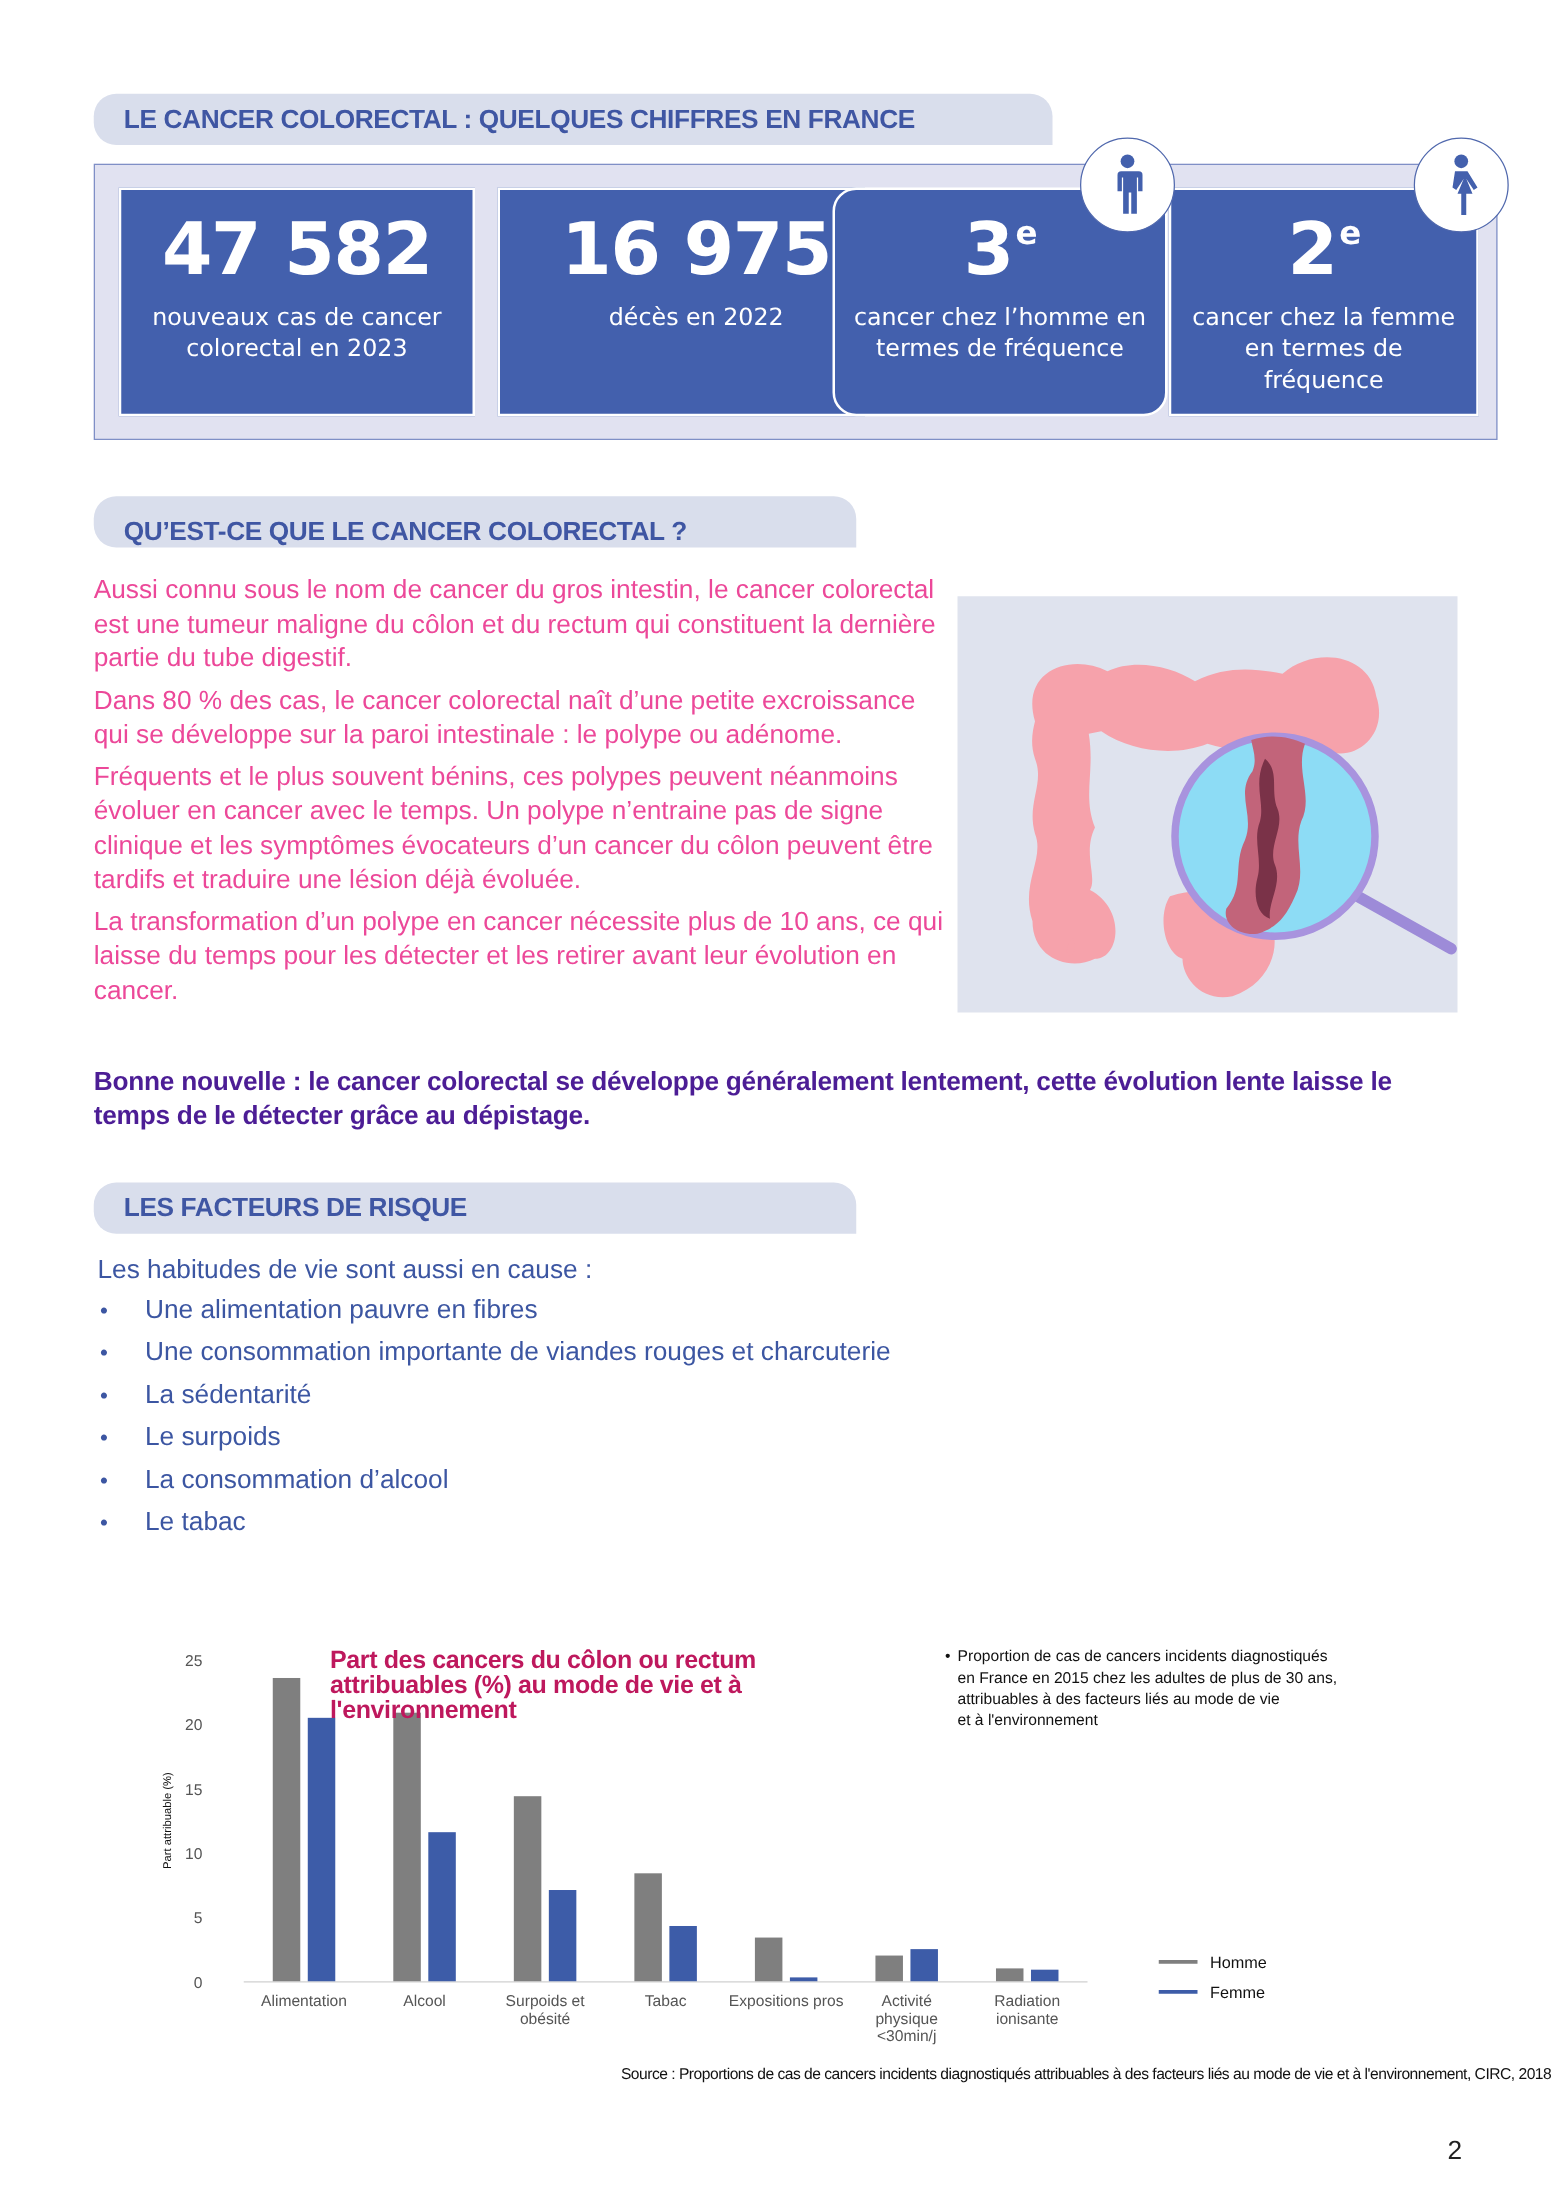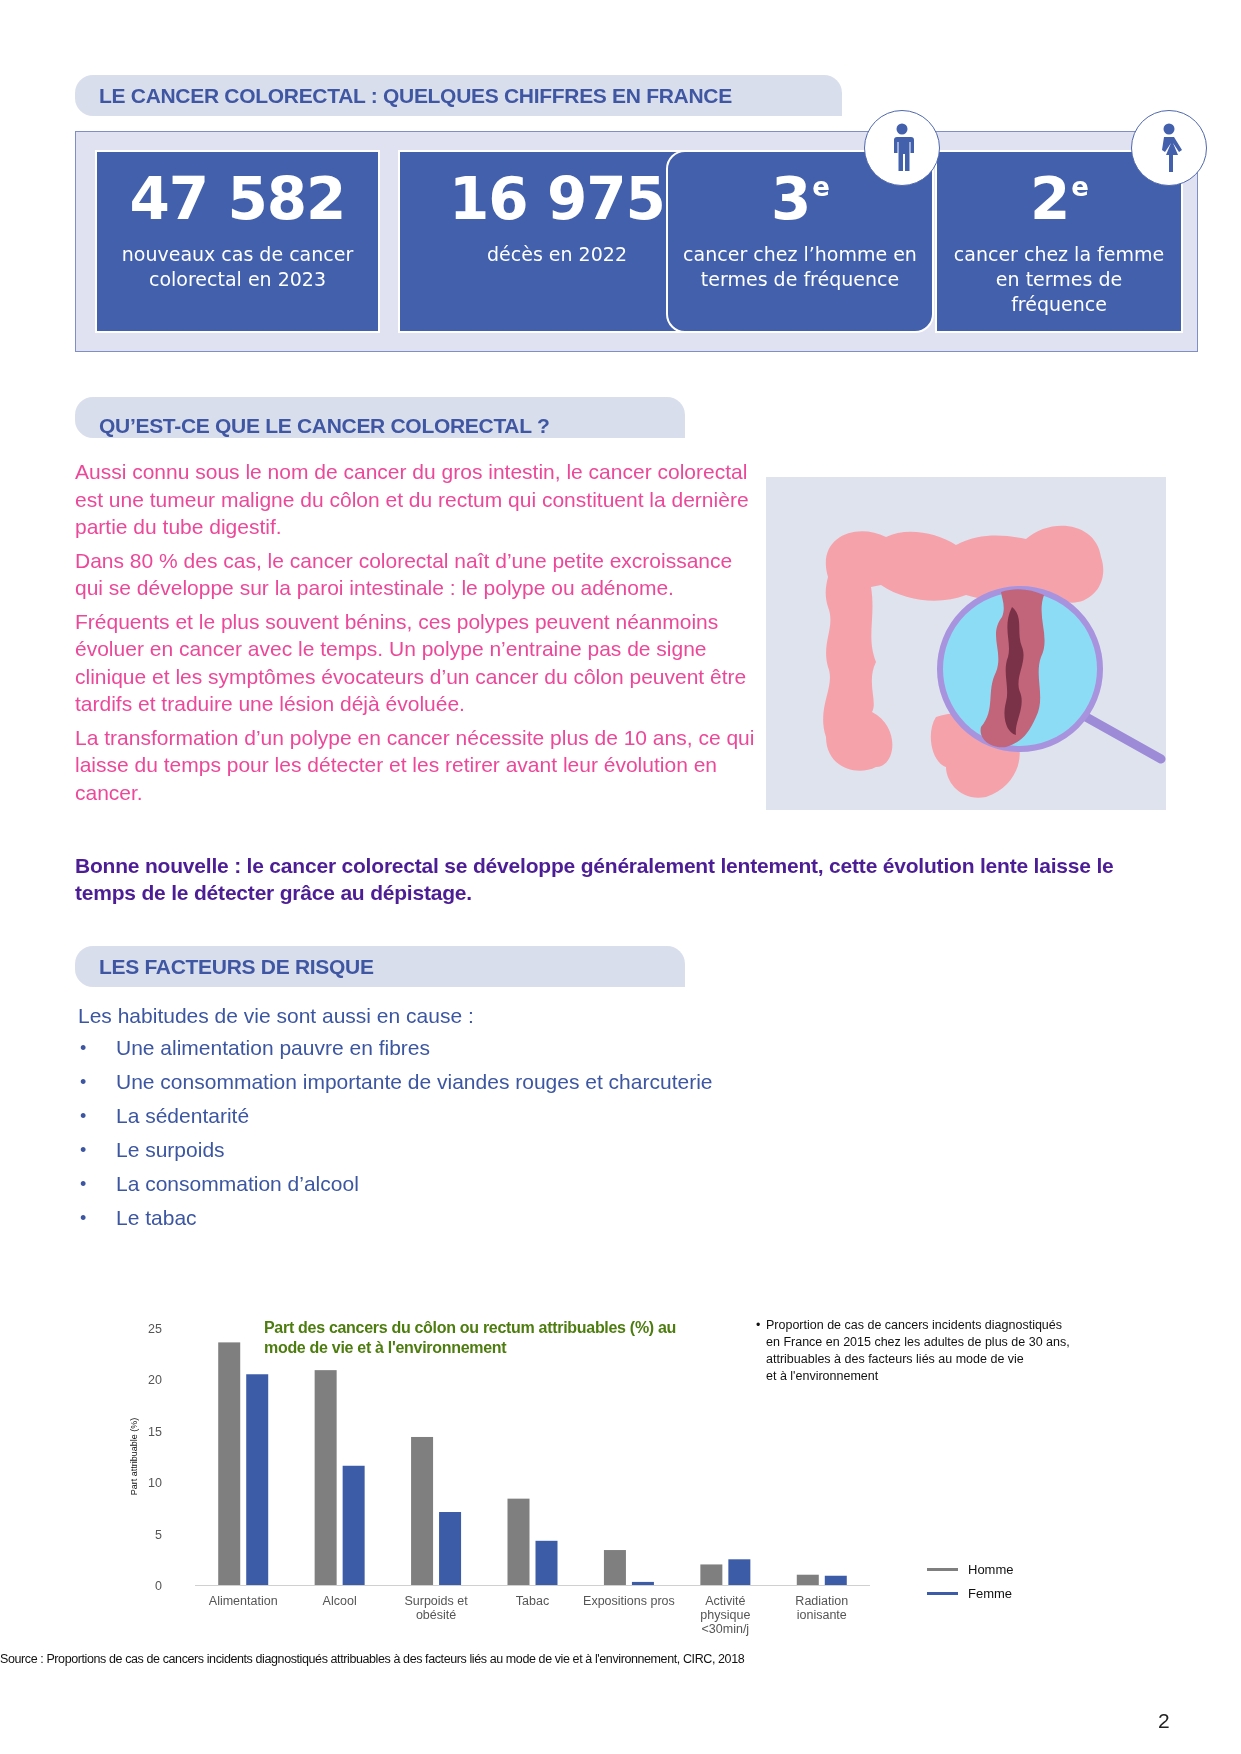--- a/index.html
+++ b/index.html
@@ -27,28 +27,28 @@
   .body-text p { margin:0 0 6px 0; }
   .bold-text { position:absolute; left:75px; width:1100px; font-size:21px; line-height:27px;
                font-weight:bold; color:#4c1d95; letter-spacing:-0.2px; }
   .risk-list { position:absolute; left:78px; top:1002px; width:1100px; font-size:21px; line-height:28px; color:#3c56a2; }
   .risk-list p { margin:0 0 5px 0; }
   .risk-list ul { list-style:none; margin:0; padding:0; }
   .risk-list li { position:relative; padding-left:38px; height:34px; line-height:28px; }
   .risk-list li .bullet { position:absolute; left:2px; top:0; font-size:18px; }
   #illustration { left:766px; top:477px; width:400px; height:333px; background:#dfe3ee; }
   #chart { position:absolute; left:120px; top:1310px; width:1000px; height:330px; }
-  .chart-title { position:absolute; left:264px; top:1318px; width:450px; font-size:16px; line-height:20px;
-                 font-weight:bold; color:#4d7c0f; letter-spacing:-0.3px; }
+  .chart-title { position:absolute; left:264px; top:1318px; width:450px; font-size:20px; line-height:20px;
+                 font-weight:bold; color:#be185d; letter-spacing:-0.3px; }
   .chart-note { position:absolute; left:756px; top:1317px; width:360px; font-size:12.5px; line-height:17px; color:#111; }
   .chart-note .b { position:absolute; left:0; }
   .chart-note .t { display:block; padding-left:10px; }
   .legend-row { position:absolute; left:927px; display:flex; align-items:center; font-size:13px; color:#111; }
   .legend-row .ln { width:31px; height:3px; margin-right:10px; }
-  .source { position:absolute; left:0; width:1241px; top:1652px; text-align:left; font-size:12.5px;
+  .source { position:absolute; left:0; width:1241px; top:1652px; text-align:right; font-size:12.5px;
             color:#111; letter-spacing:-0.4px; }
   .page-num { position:absolute; left:1158px; top:1709px; font-size:21px; color:#222; }
 </style>
 </head>
 <body>
 
 <div class="sec-head" style="top:75px; width:767px;">
   <span>LE CANCER COLORECTAL : QUELQUES CHIFFRES EN FRANCE</span>
 </div>
 

